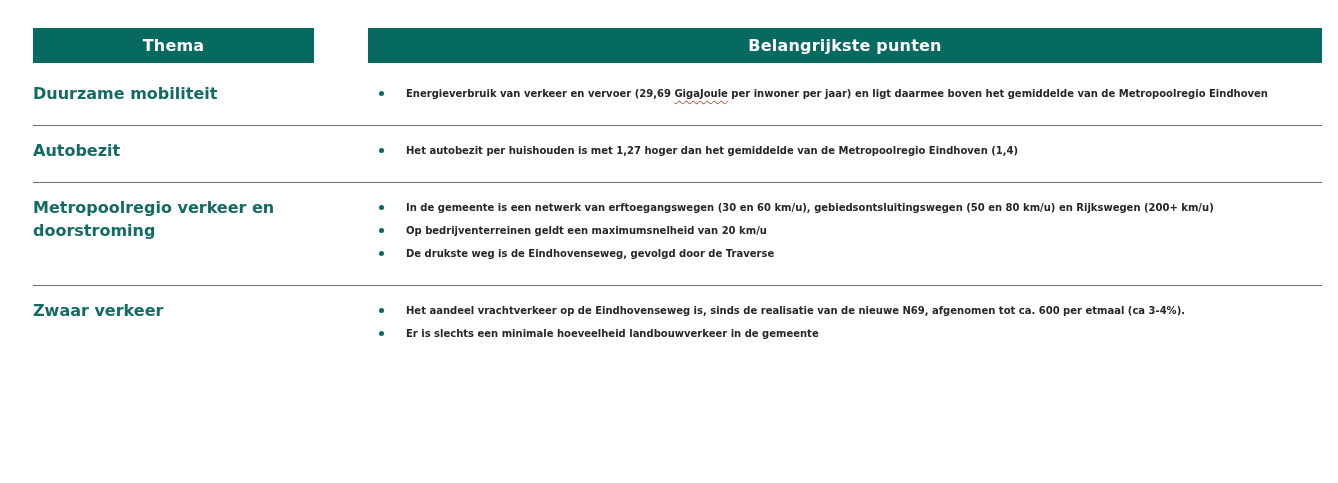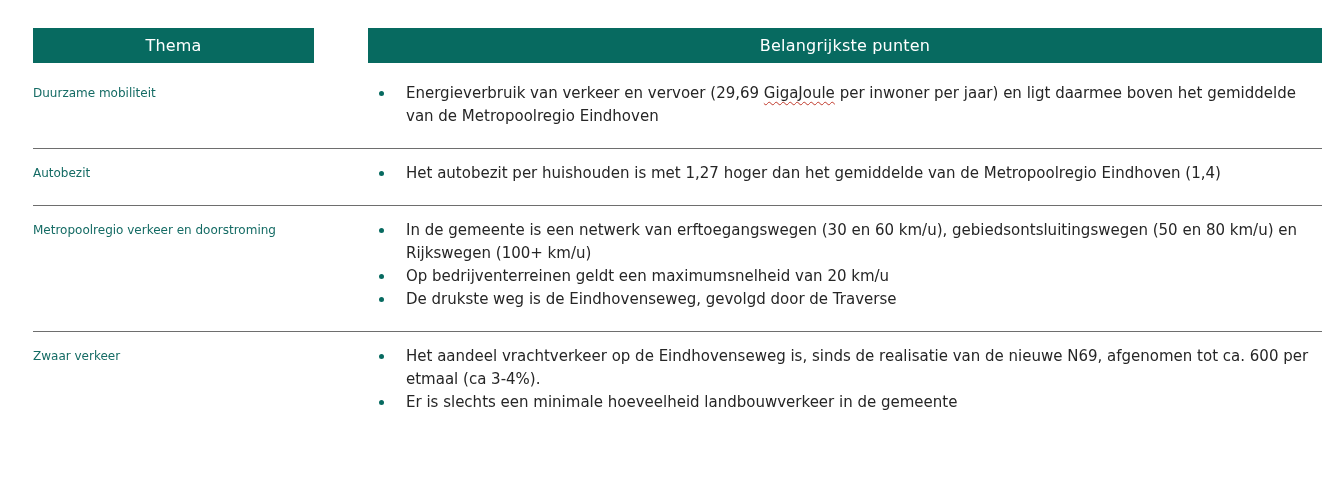--- a/index.html
+++ b/index.html
@@ -1,15 +1,15 @@
 <!DOCTYPE html>
 <html><head>
 <meta charset="utf-8">
 <style>
-  * { margin: 0; padding: 0; box-sizing: border-box; }
+  * { margin: 0; padding: 0; box-sizing: border-box; font-weight: bold; }
   html, body { background: #ffffff; }
   .page {
     position: relative;
     width: 1338px;
     height: 483px;
     background: #ffffff;
     font-family: "DejaVu Sans", "Liberation Sans", sans-serif;
     overflow: hidden;
   }
   .table {
@@ -38,40 +38,40 @@
     display: grid;
     grid-template-columns: 281px 1fr;
     column-gap: 54px;
     padding: 13px 0 20px 0;
     border-bottom: 1px solid var(--divider, #6e6e6e);
   }
   .row:first-child { padding-top: 19px; }
   .row:last-child { border-bottom: none; }
   .thema {
     color: var(--thema-text, #146b64);
-    font-size: 12px;
+    font-size: 16px;
     line-height: 23px;
   }
   .punten { display: block; }
   .bullet {
     display: grid;
     grid-template-columns: 38px 1fr;
     align-items: start;
   }
   .marker {
     width: 5px;
     height: 5px;
     border-radius: 50%;
     background: var(--bullet, #076a60);
     margin-left: 11px;
     margin-top: 9px;
   }
   .btext {
     color: var(--body-text, #262626);
-    font-size: 15px;
+    font-size: 10px;
     line-height: 23px;
   }
   .misspelled {
     text-decoration-line: underline;
     text-decoration-style: wavy;
     text-decoration-color: var(--spellcheck, #c0392b);
     text-decoration-thickness: 1px;
     text-underline-offset: 3px;
   }
 </style>
@@ -101,21 +101,21 @@
               <div class="marker"></div>
               <div class="btext"><span>Het autobezit per huishouden is met 1,27 hoger dan het gemiddelde van de Metropoolregio Eindhoven (1,4)</span></div>
             </div>
           </div>
         </div>
         <div class="row">
           <div class="thema">Metropoolregio verkeer en doorstroming</div>
           <div class="punten">
             <div class="bullet">
               <div class="marker"></div>
-              <div class="btext"><span>In de gemeente is een netwerk van erftoegangswegen (30 en 60 km/u), gebiedsontsluitingswegen (50 en 80 km/u) en Rijkswegen (100+ km/u)</span></div>
+              <div class="btext"><span>In de gemeente is een netwerk van erftoegangswegen (30 en 60 km/u), gebiedsontsluitingswegen (50 en 80 km/u) en Rijkswegen (200+ km/u)</span></div>
             </div>
             <div class="bullet">
               <div class="marker"></div>
               <div class="btext"><span>Op bedrijventerreinen geldt een maximumsnelheid van 20 km/u</span></div>
             </div>
             <div class="bullet">
               <div class="marker"></div>
               <div class="btext"><span>De drukste weg is de Eindhovenseweg, gevolgd door de Traverse</span></div>
             </div>
           </div>

